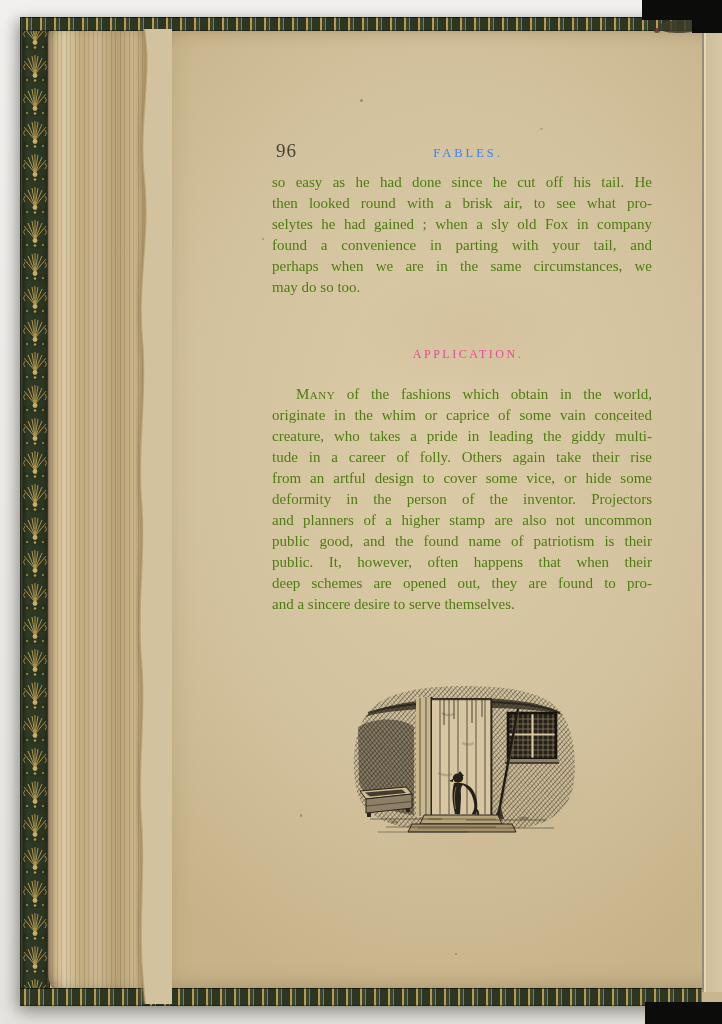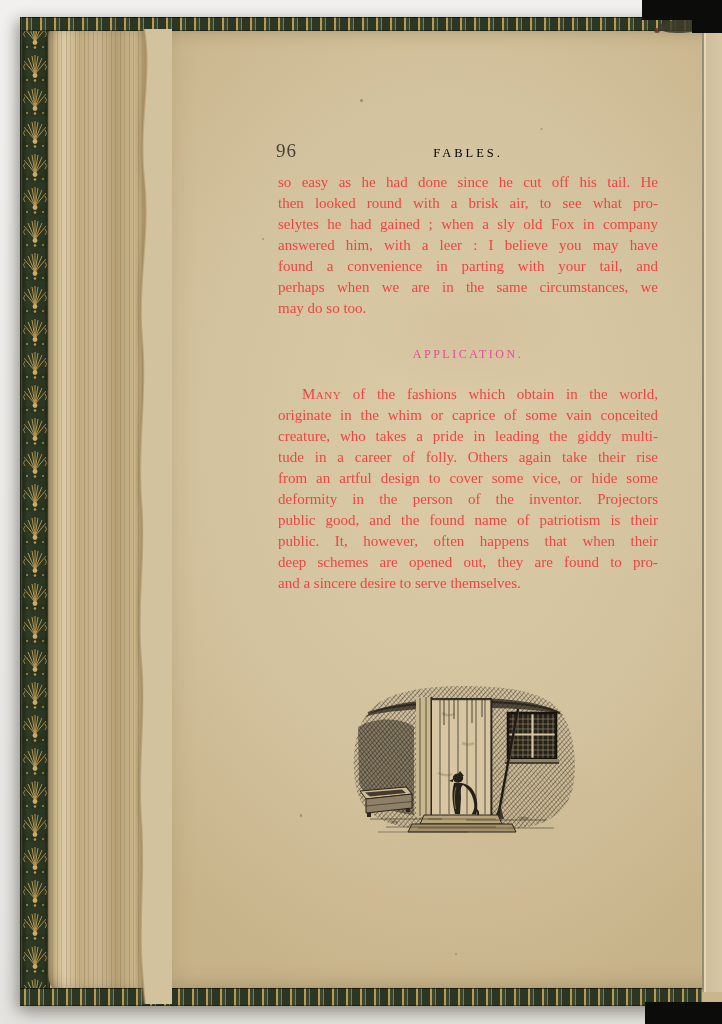--- a/index.html
+++ b/index.html
@@ -66,23 +66,23 @@
     position:absolute;left:638px;top:3px;width:44px;height:13px;z-index:2;
     background:#3d3b29;border-radius:50% 40% 50% 60%;transform:rotate(-3deg);opacity:.85;
   }
   .smudge-dot{position:absolute;left:634px;top:11px;width:6px;height:5px;background:#5c3230;border-radius:50%;z-index:2;opacity:.8;}
 
   
   .content{position:absolute;inset:0;z-index:5;color:#4a4336;padding-left:7px;}
   .page-number{position:absolute;left:276px;top:140px;font-size:19px;letter-spacing:1px;}
   .running-title{
     position:absolute;left:278px;top:146px;width:380px;text-align:center;
-    font-size:12.5px;letter-spacing:3px;color:#000000;
-  }
-  .para{position:absolute;left:278px;width:380px;font-size:15px;line-height:21px;color:#ef4444;}
+    font-size:12.5px;letter-spacing:3px;color:#3b82f6;
+  }
+  .para{position:absolute;left:272px;width:380px;font-size:15px;line-height:21px;color:#4d7c0f;}
   .para1{top:172px;}
   .para2{top:376px;margin-top:8px;}
   .line{text-align:justify;text-align-last:justify;height:21px;overflow:visible;}
   .line.last{text-align-last:left;}
   .line .indent{display:inline-block;width:24px;}
   .smallcaps{font-variant:small-caps;letter-spacing:.5px;}
   .application{
     position:absolute;left:278px;top:347px;width:380px;text-align:center;
     font-size:12px;letter-spacing:2.5px;color:#ec4899;
   }
@@ -164,35 +164,35 @@
 
 <div class="content">
 
   <div class="page-number">96</div>
   <div class="running-title">FABLES.</div>
 
   <div class="para para1">
     <div class="line">so easy as he had done since he cut off his tail. He</div>
     <div class="line">then looked round with a brisk air, to see what pro-</div>
     <div class="line">selytes he had gained ; when a sly old Fox in company</div>
-    <div class="line">answered him, with a leer : I believe you may have</div>
     <div class="line">found a convenience in parting with your tail, and</div>
     <div class="line">perhaps when we are in the same circumstances, we</div>
     <div class="line last">may do so too.</div>
   </div>
 
   <div class="application">APPLICATION.</div>
 
   <div class="para para2">
     <div class="line"><span class="indent"></span><span class="smallcaps">Many</span><span> of the fashions which obtain in the world,</span></div>
     <div class="line">originate in the whim or caprice of some vain conceited</div>
     <div class="line">creature, who takes a pride in leading the giddy multi-</div>
     <div class="line">tude in a career of folly. Others again take their rise</div>
     <div class="line">from an artful design to cover some vice, or hide some</div>
     <div class="line">deformity in the person of the inventor. Projectors</div>
+    <div class="line">and planners of a higher stamp are also not uncommon</div>
     <div class="line">public good, and the found name of patriotism is their</div>
     <div class="line">public. It, however, often happens that when their</div>
     <div class="line">deep schemes are opened out, they are found to pro-</div>
     <div class="line last">and a sincere desire to serve themselves.</div>
   </div>
 
   <svg class="illustration" viewBox="0 0 232 152">
     <defs>
       <pattern id="hx" width="3.6" height="3.6" patternUnits="userSpaceOnUse" patternTransform="rotate(42)">
         <path d="M0 0 L0 3.6" stroke="#3b352a" stroke-width="1"></path>

